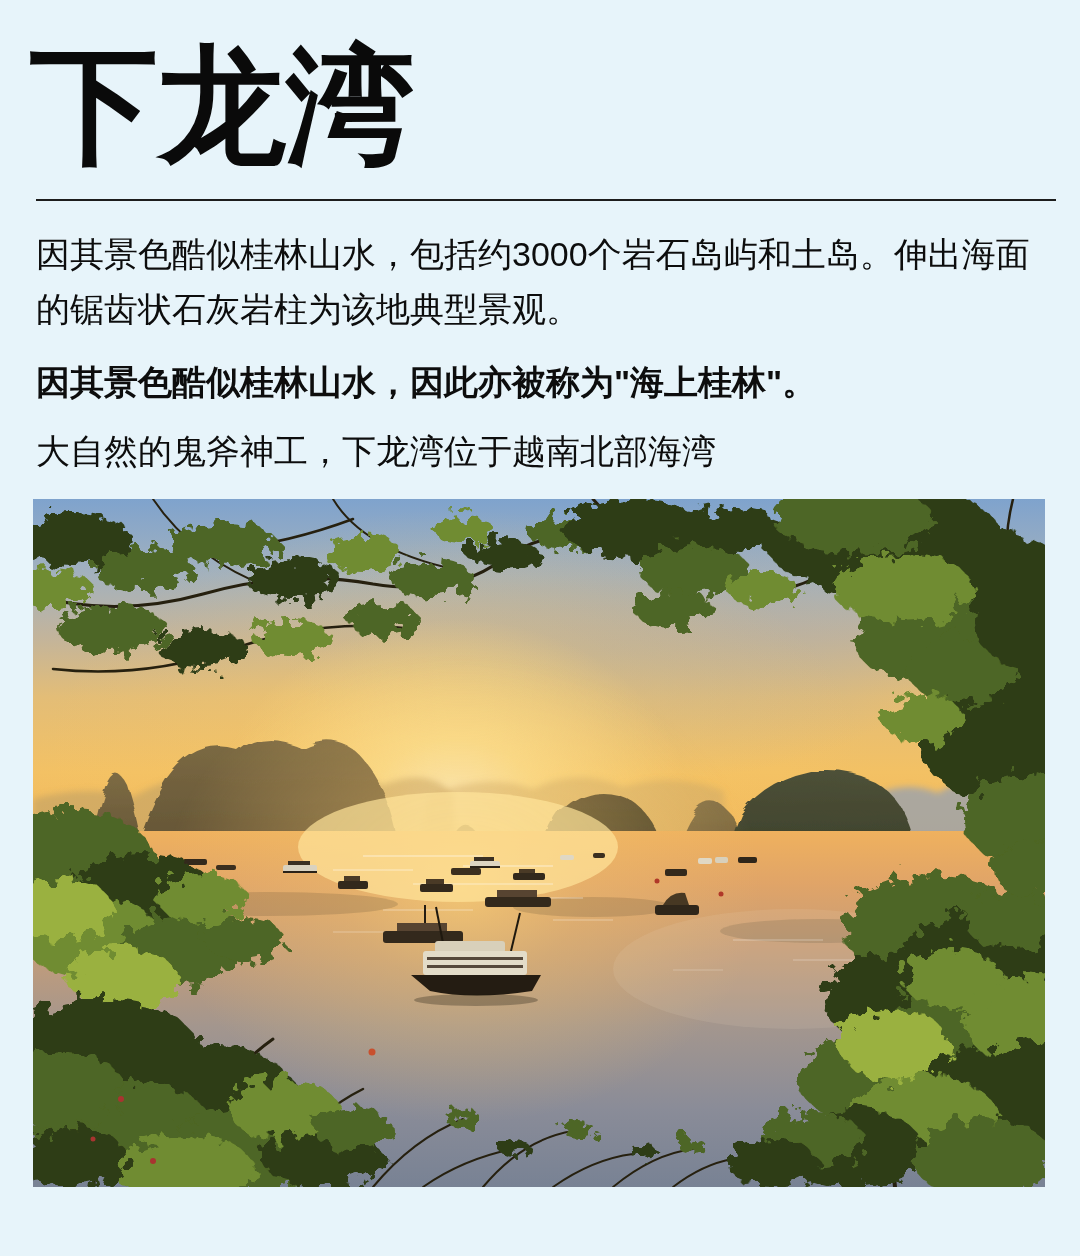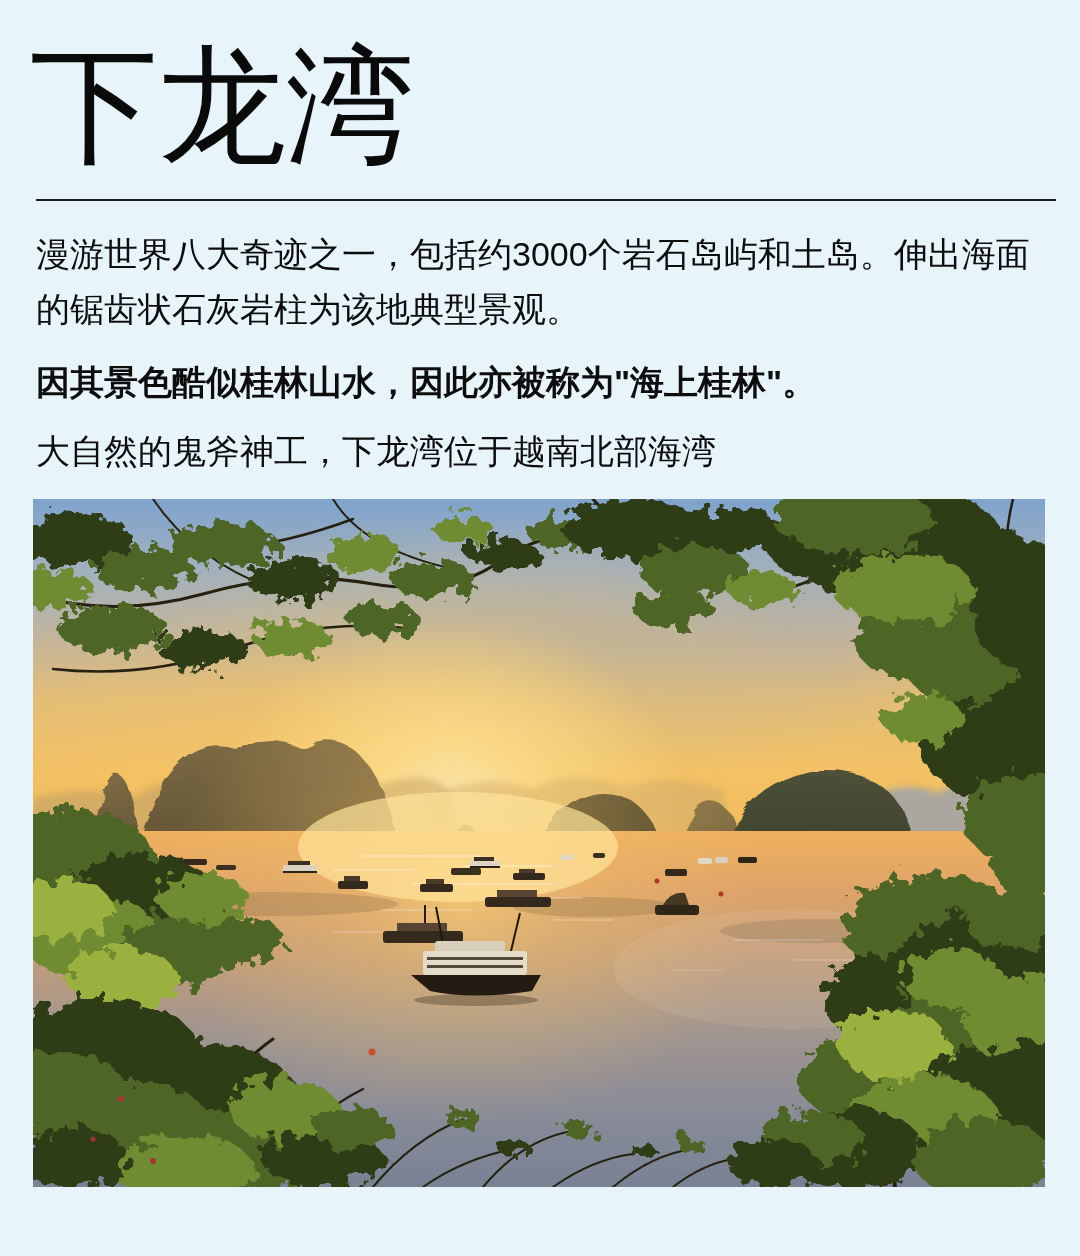--- a/index.html
+++ b/index.html
@@ -9,21 +9,21 @@
     background: #e7f4fa;
     color: #0d0d0d;
     font-family: "Liberation Sans", sans-serif;
     overflow: hidden;
   }
   .page { padding: 0 36px 0 36px; }
   h1.title {
     margin: 0;
     padding: 36px 0 0 0;
     font-size: 128px;
-    font-weight: 400;
+    font-weight: 700;
     line-height: 1.1;
     letter-spacing: 0;
     margin-left: -6px;
     color: #0a0a0a;
   }
   hr.divider {
     border: none;
     border-top: 2px solid #1c1c1c;
     margin: 22px -12px 0 0;
   }
@@ -46,21 +46,21 @@
 </style>
 </head>
 <body>
 
 <div class="page">
 
   <h1 class="title">下龙湾</h1>
 
   <hr class="divider">
 
-  <p class="para">漫游世界八大奇迹之一，包括约3000个岩石岛屿和土岛。伸出海面的锯齿状石灰岩柱为该地典型景观。</p>
+  <p class="para">因其景色酷似桂林山水，包括约3000个岩石岛屿和土岛。伸出海面的锯齿状石灰岩柱为该地典型景观。</p>
   <p class="para bold">因其景色酷似桂林山水，因此亦被称为"海上桂林"。</p>
   <p class="para note">大自然的鬼斧神工，下龙湾位于越南北部海湾</p>
 
   <figure class="photo" role="img" aria-label="下龙湾日落：金色霞光下的石灰岩岛屿、海面帆船，画面四周被绿叶环绕">
     <svg viewBox="0 0 1012 688" xmlns="http://www.w3.org/2000/svg" aria-hidden="true">
       <defs>
         <linearGradient id="skyG" x1="0" y1="0" x2="0" y2="1">
           <stop offset="0" stop-color="#7fa3cd"></stop>
           <stop offset="0.20" stop-color="#a3b1bd"></stop>
           <stop offset="0.36" stop-color="#c2b49c"></stop>

